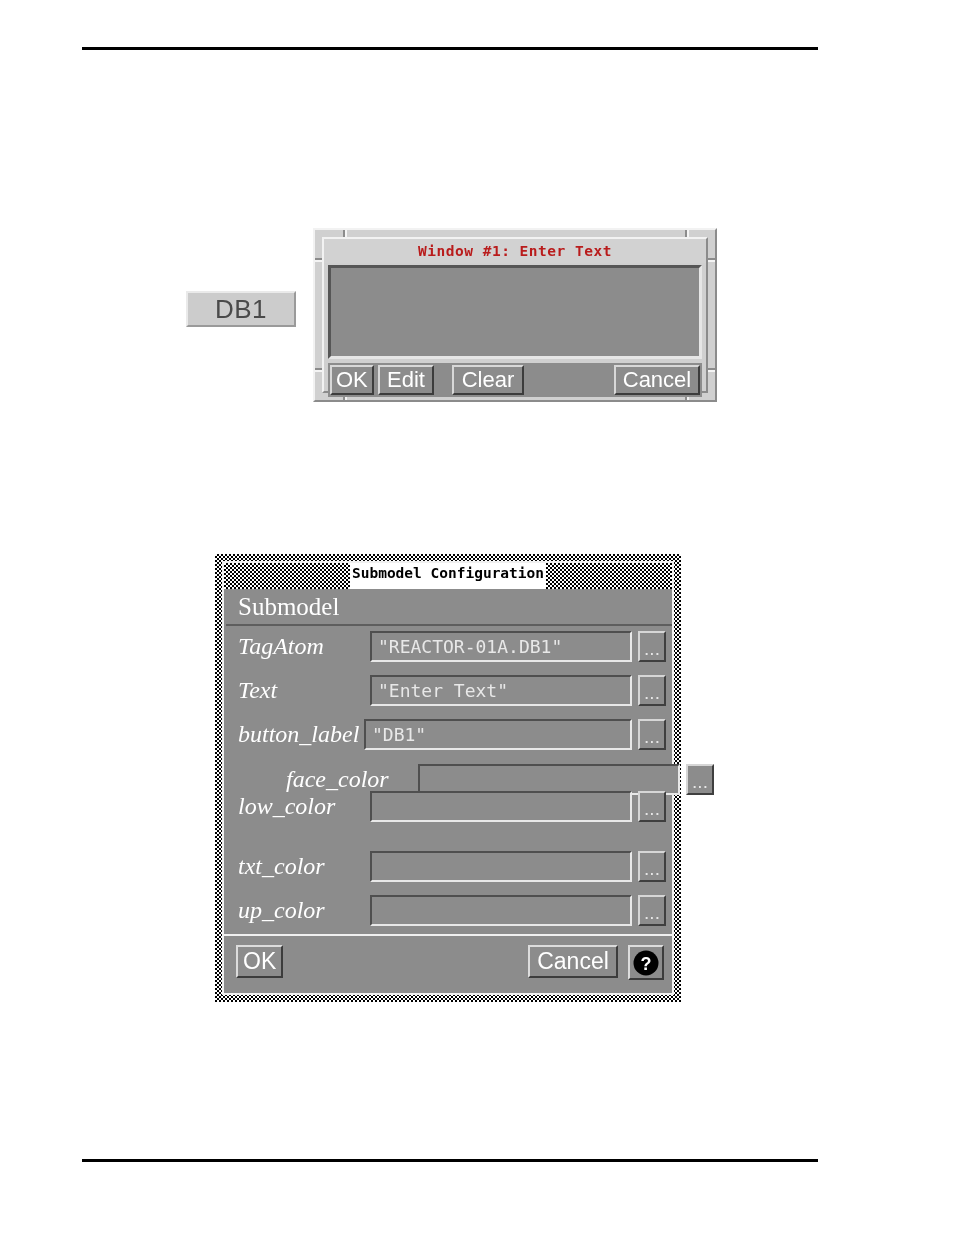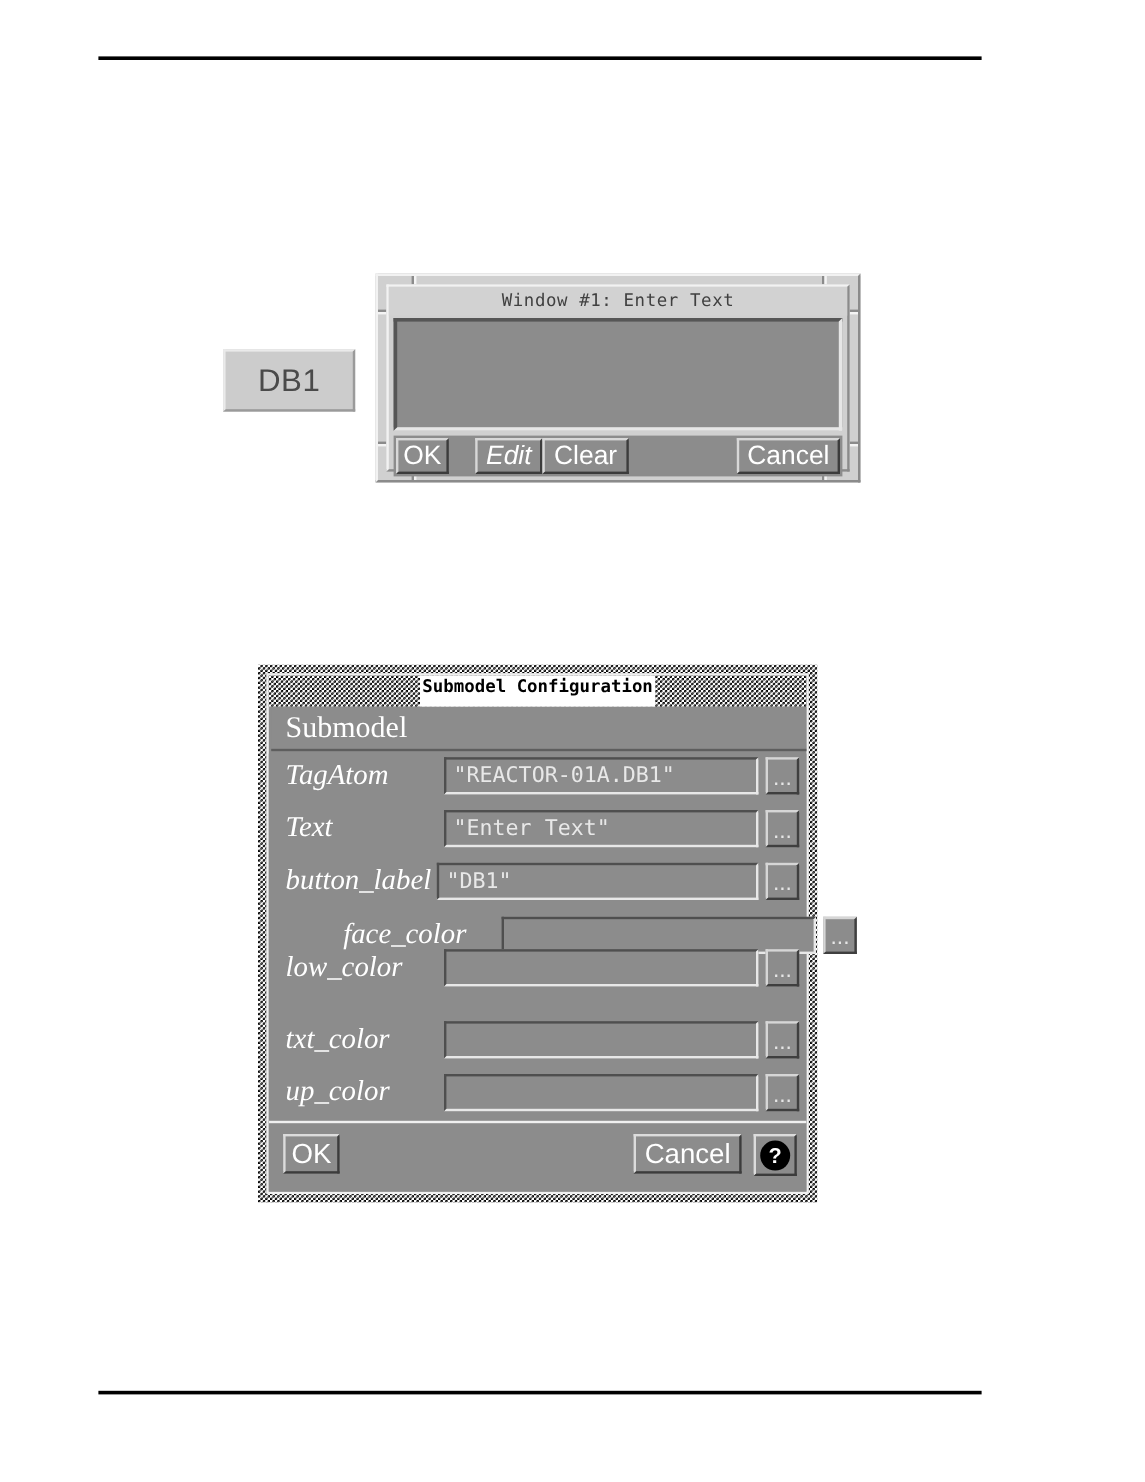--- a/index.html
+++ b/index.html
@@ -26,21 +26,21 @@
   }
   .page-rule.top  { top: 47px; }
   .page-rule.bot  { top: 1159px; }
 
   
   #db1-button {
     position: absolute;
     left: 186px;
     top: 291px;
     width: 110px;
-    height: 52px;
+    height: 36px;
     background: #cccccc;
     border-top: 2px solid #eaeaea;
     border-left: 2px solid #eaeaea;
     border-right: 2px solid #9a9a9a;
     border-bottom: 2px solid #9a9a9a;
     box-sizing: border-box;
     display: flex;
     align-items: center;
     justify-content: center;
     font-family: "Liberation Sans", "DejaVu Sans", sans-serif;
@@ -98,23 +98,23 @@
     position: absolute;
     left: 0px;
     top: 0px;
     right: 0px;
     height: 24px;
     background: #d2d2d2;
     display: flex;
     align-items: center;
     justify-content: center;
     font-family: "DejaVu Sans Mono", "Liberation Mono", monospace;
-    font-weight: normal;
+    font-weight: bold;
     font-size: 14.5px;
-    color: #404040;
+    color: #b91c1c;
     letter-spacing: 0.5px;
   }
 
   #win-textarea {
     position: absolute;
     left: 4px;
     top: 26px;
     right: 4px;
     height: 94px;
     background: #8c8c8c;
@@ -373,21 +373,21 @@
     </div>
 
     <div id="win-textarea">
       <span></span>
     </div>
 
     <div id="win-buttonbar">
       <div class="mbtn" style="left:2px;   min-width:42px;">
         <span>OK</span>
       </div>
-      <div class="mbtn" style="left:68px;  min-width:56px;font-style:italic;">
+      <div class="mbtn" style="left:50px;  min-width:56px;">
         <span>Edit</span>
       </div>
       <div class="mbtn" style="left:124px; min-width:72px;">
         <span>Clear</span>
       </div>
       <div class="mbtn" style="right:2px;  min-width:86px;">
         <span>Cancel</span>
       </div>
     </div>
 

